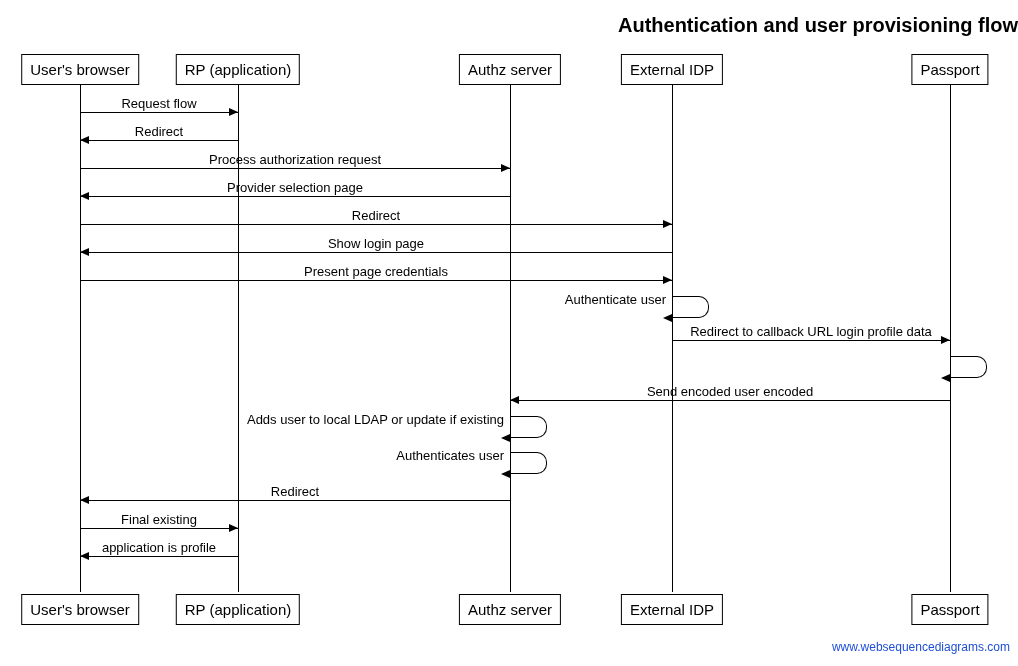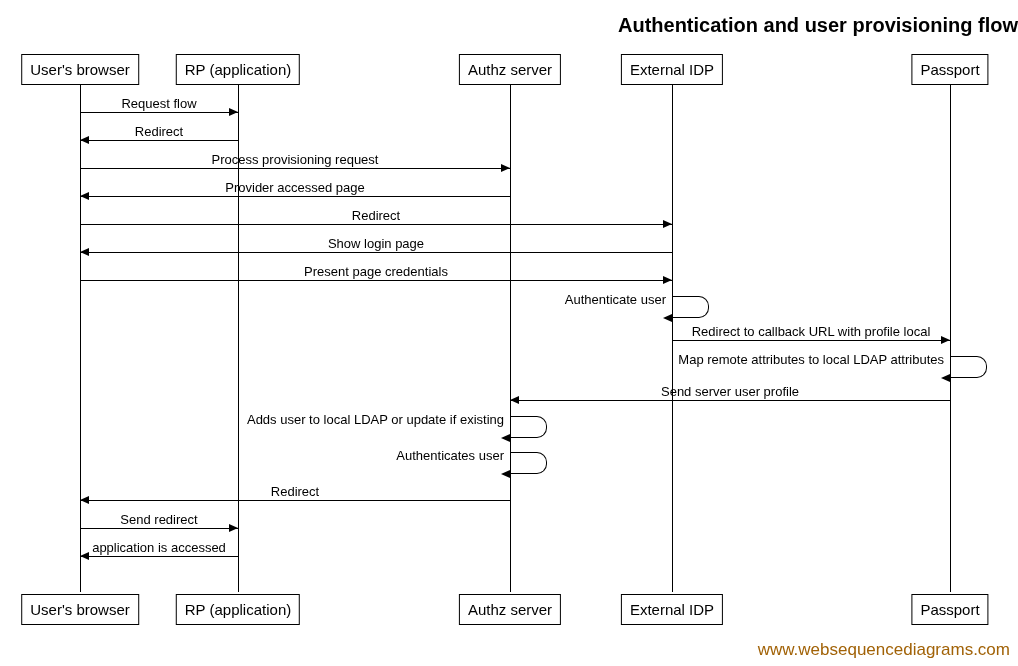--- a/index.html
+++ b/index.html
@@ -93,22 +93,22 @@
   }
   .self-loop-label {
     position: absolute;
     font-size: 13px;
     white-space: nowrap;
     z-index: 2;
   }
   .credit {
     position: absolute;
     right: 8px;
-    font-size: 17px;
-    color: #a16207;
+    font-size: 12px;
+    color: #1d4ed8;
   }
 </style>
 </head>
 <body>
 
 <div class="canvas" id="canvas">
   <div class="title">Authentication and user provisioning flow</div>
   <div class="credit" style="top: 640px;">www.websequencediagrams.com</div>
 <div class="lifeline" style="left: 80px;"></div>
     <div class="actor-box" style="left: 80px; top: 54px;">User's browser</div>
@@ -131,26 +131,26 @@
       <div class="label center">Request flow</div>
     </div>
     <div class="msg" style="top: 140px; left: 80px; width: 158px;">
       <div class="line" style="left: 0px; width: 158px;"></div>
       <div class="arrowhead arrow-left" style="left: 0px;"></div>
       <div class="label center">Redirect</div>
     </div>
     <div class="msg" style="top: 168px; left: 80px; width: 430px;">
       <div class="line" style="left: 0px; width: 430px;"></div>
       <div class="arrowhead arrow-right" style="right: 0px;"></div>
-      <div class="label center">Process provisioning request</div>
+      <div class="label center">Process authorization request</div>
     </div>
     <div class="msg" style="top: 196px; left: 80px; width: 430px;">
       <div class="line" style="left: 0px; width: 430px;"></div>
       <div class="arrowhead arrow-left" style="left: 0px;"></div>
-      <div class="label center">Provider accessed page</div>
+      <div class="label center">Provider selection page</div>
     </div>
     <div class="msg" style="top: 224px; left: 80px; width: 592px;">
       <div class="line" style="left: 0px; width: 592px;"></div>
       <div class="arrowhead arrow-right" style="right: 0px;"></div>
       <div class="label center">Redirect</div>
     </div>
     <div class="msg" style="top: 252px; left: 80px; width: 592px;">
       <div class="line" style="left: 0px; width: 592px;"></div>
       <div class="arrowhead arrow-left" style="left: 0px;"></div>
       <div class="label center">Show login page</div>
@@ -158,41 +158,40 @@
     <div class="msg" style="top: 280px; left: 80px; width: 592px;">
       <div class="line" style="left: 0px; width: 592px;"></div>
       <div class="arrowhead arrow-right" style="right: 0px;"></div>
       <div class="label center">Present page credentials</div>
     </div>
     <div class="self-loop" style="left: 672px; top: 296px;"></div>
     <div class="self-loop-label" style="top: 292px; right: 352px; text-align: center;">Authenticate user</div>
     <div class="msg" style="top: 340px; left: 672px; width: 278px;">
       <div class="line" style="left: 0px; width: 278px;"></div>
       <div class="arrowhead arrow-right" style="right: 0px;"></div>
-      <div class="label center">Redirect to callback URL with profile local</div>
+      <div class="label center">Redirect to callback URL login profile data</div>
     </div>
     <div class="self-loop" style="left: 950px; top: 356px;"></div>
-    <div class="self-loop-label" style="top: 352px; right: 74px; text-align: right;">Map remote attributes to local LDAP attributes</div>
     <div class="msg" style="top: 400px; left: 510px; width: 440px;">
       <div class="line" style="left: 0px; width: 440px;"></div>
       <div class="arrowhead arrow-left" style="left: 0px;"></div>
-      <div class="label center">Send server user profile</div>
+      <div class="label center">Send encoded user encoded</div>
     </div>
     <div class="self-loop" style="left: 510px; top: 416px;"></div>
     <div class="self-loop-label" style="top: 412px; right: 514px; text-align: right;">Adds user to local LDAP or update if existing</div>
     <div class="self-loop" style="left: 510px; top: 452px;"></div>
     <div class="self-loop-label" style="top: 448px; right: 514px; text-align: right;">Authenticates user</div>
     <div class="msg" style="top: 500px; left: 80px; width: 430px;">
       <div class="line" style="left: 0px; width: 430px;"></div>
       <div class="arrowhead arrow-left" style="left: 0px;"></div>
       <div class="label center">Redirect</div>
     </div>
     <div class="msg" style="top: 528px; left: 80px; width: 158px;">
       <div class="line" style="left: 0px; width: 158px;"></div>
       <div class="arrowhead arrow-right" style="right: 0px;"></div>
-      <div class="label center">Send redirect</div>
+      <div class="label center">Final existing</div>
     </div>
     <div class="msg" style="top: 556px; left: 80px; width: 158px;">
       <div class="line" style="left: 0px; width: 158px;"></div>
       <div class="arrowhead arrow-left" style="left: 0px;"></div>
-      <div class="label center">application is accessed</div>
+      <div class="label center">application is profile</div>
     </div>
   </div>
 
 </body></html>

